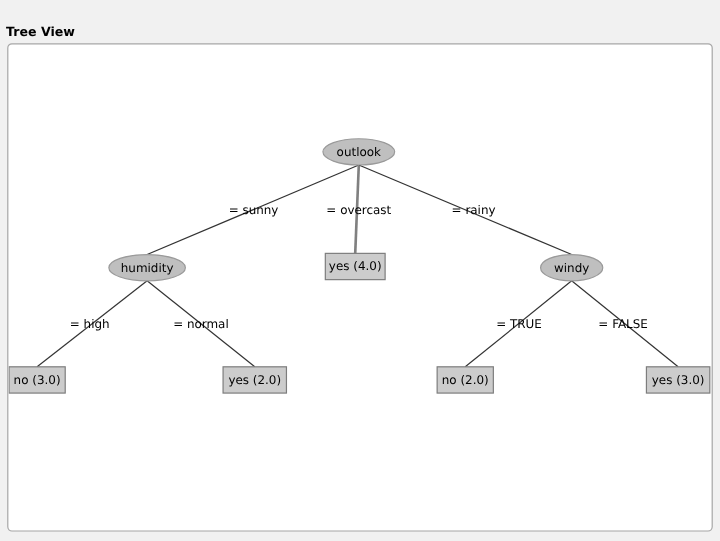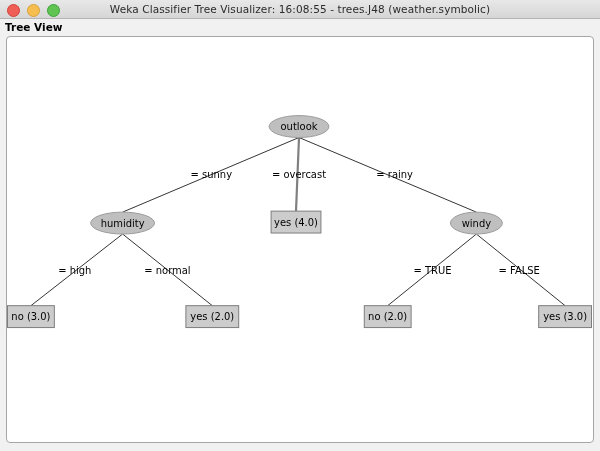--- a/index.html
+++ b/index.html
@@ -140,28 +140,20 @@
     fill: #000000;
     text-anchor: middle;
     dominant-baseline: middle;
   }
 </style>
 </head>
 <body>
 
 <div class="window">
 
-  <div class="titlebar">
-    <div class="traffic">
-      <span class="light close"></span>
-      <span class="light min"></span>
-      <span class="light max"></span>
-    </div>
-    <div class="title-text">Weka Classifier Tree Visualizer: 16:08:55 - trees.J48 (weather.symbolic)</div>
-  </div>
 
   <div class="content">
 
     <div class="panel-label">Tree View</div>
 
     <div class="tree-panel">
       <svg class="tree-svg" viewBox="0 0 588 407" preserveAspectRatio="none">
         <g id="edges-layer">
             <line x1="293" y1="101" x2="116" y2="176" class="edge-line"></line>
             <line x1="293" y1="101" x2="290" y2="175" class="edge-line thick"></line>

